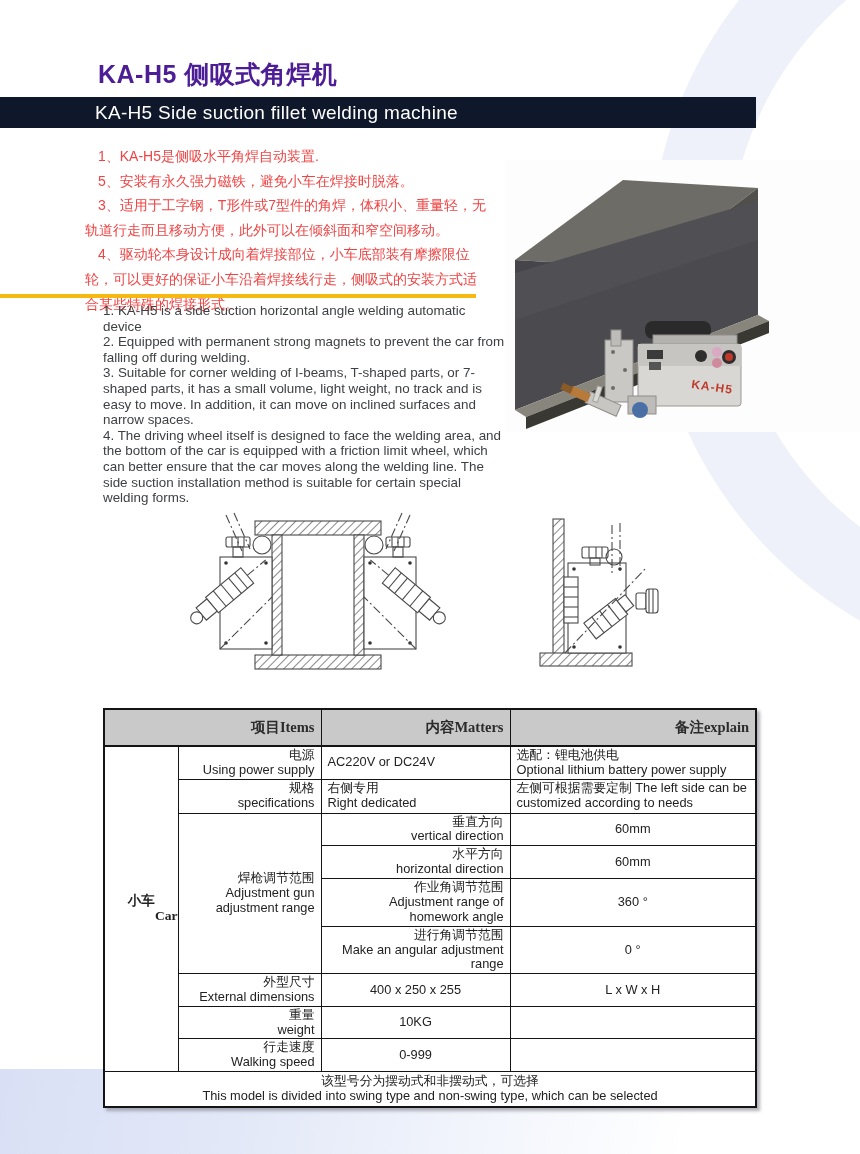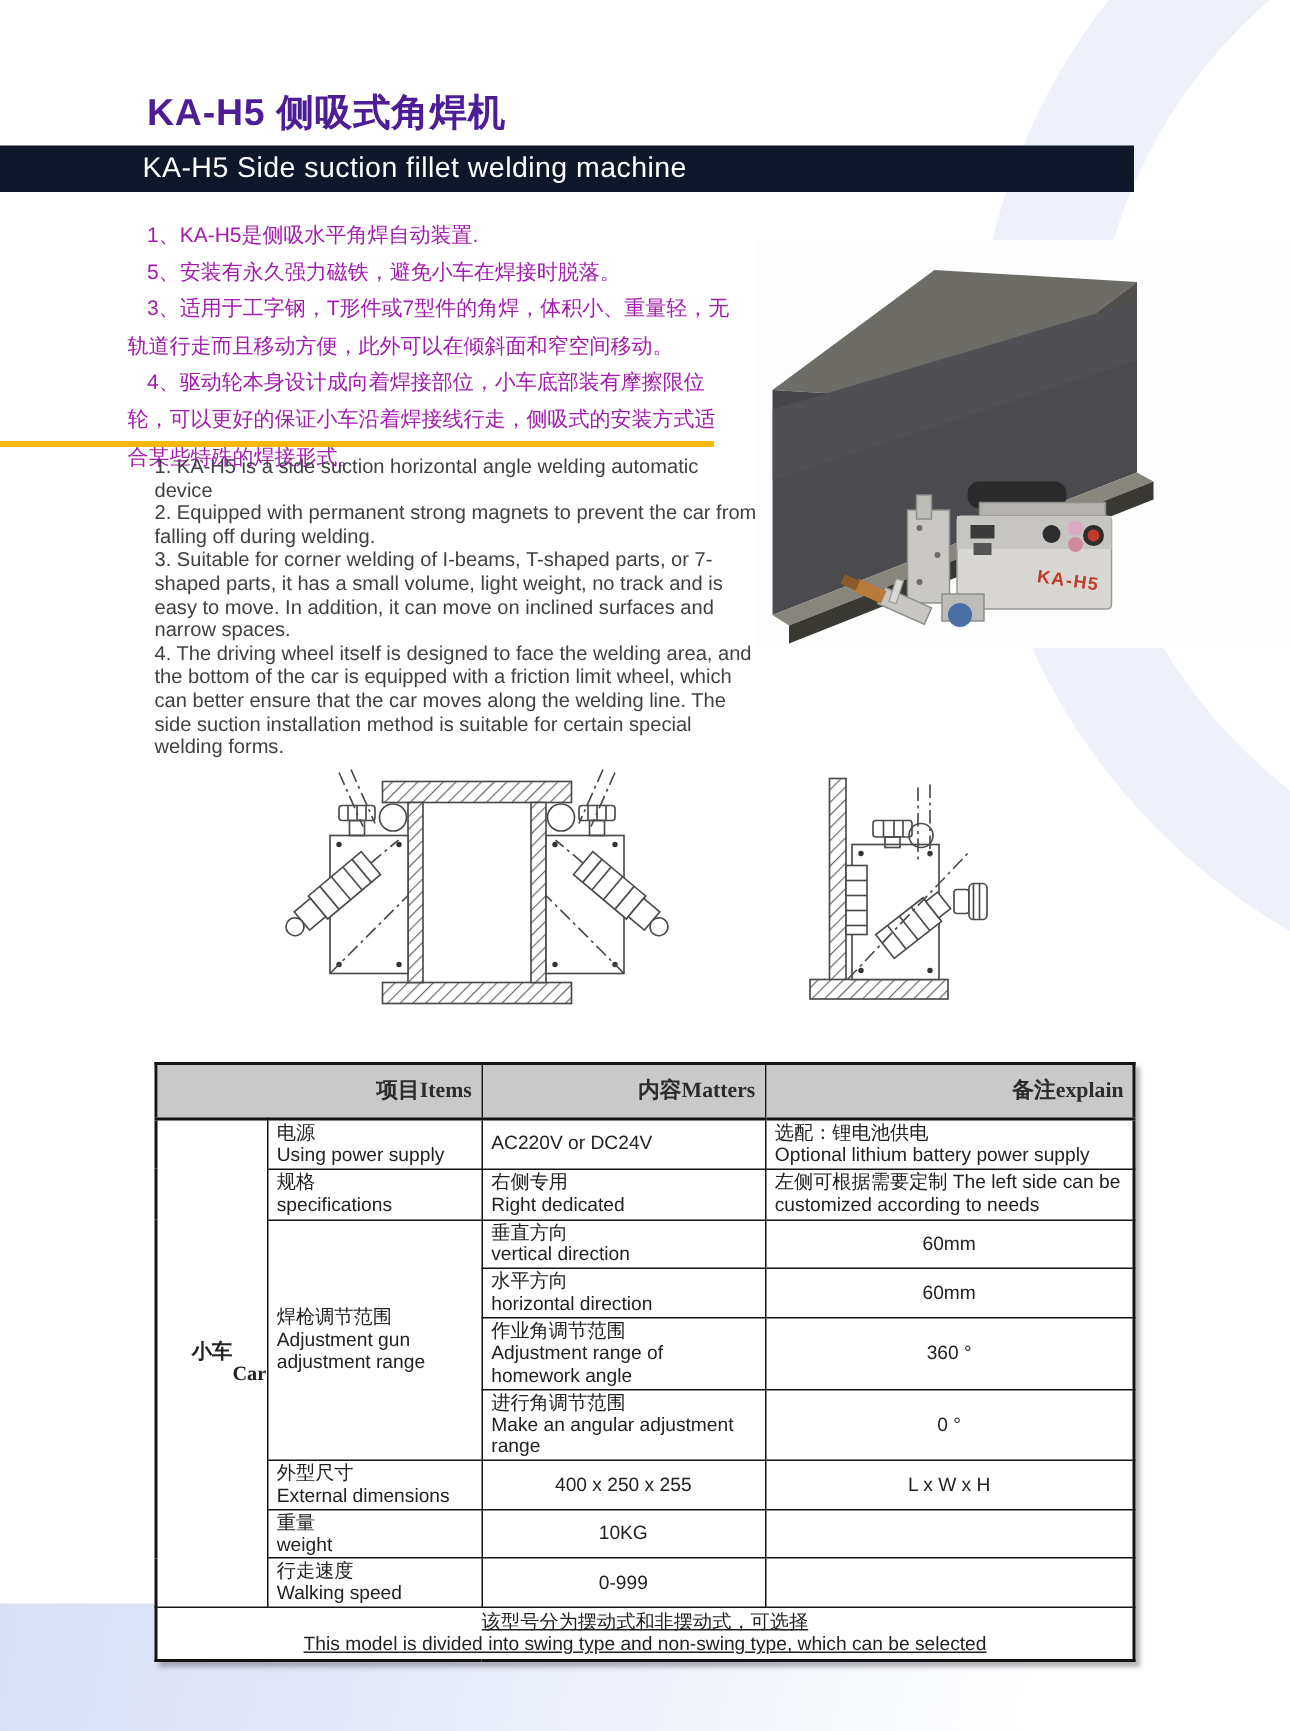--- a/index.html
+++ b/index.html
@@ -24,21 +24,21 @@
     position:absolute;left:98px;top:58px;margin:0;z-index:2;
     font-size:25px;font-weight:700;color:#4c1d95;letter-spacing:0.5px;
   }
   .banner{
     position:absolute;left:0;top:97px;width:756px;height:31px;z-index:2;
     background:#0f172a;display:flex;align-items:center;
   }
   .banner span{margin-left:95px;color:#ffffff;font-size:19px;letter-spacing:0.3px;}
   .zh-list{
     position:absolute;left:85px;top:144px;width:402px;z-index:2;
-    font-size:14px;line-height:24.6px;color:#a21caf;
+    font-size:14px;line-height:24.6px;color:#ef4444;
   }
   .zh-list p{margin:0;text-indent:13px;}
   .accent-line{
     position:absolute;left:0;top:294px;width:476px;height:4px;background:#f5b912;z-index:2;
   }
   .en-list{
     position:absolute;left:85px;top:303px;width:404px;z-index:2;
     font-size:13.4px;line-height:15.6px;color:#3e4144;margin-left:18px;
   }
   .en-list p{margin:0;}
@@ -53,27 +53,27 @@
   }
   .spec th,.spec td{border:1.5px solid #141414;padding:1px 6px;vertical-align:middle;overflow:hidden;}
   .spec{border:2.4px solid #141414;}
   .spec thead th{
     background:#c9c9c9;height:33px;font-size:14.5px;font-weight:700;color:#2c2c2c;
     border-bottom:2.4px solid #141414;text-align:right;
   }
   .he{font-family:"Liberation Serif","DejaVu Serif",serif;font-weight:700;}
   .group-cell{text-align:center;font-weight:700;font-size:13.5px;}
   .group-cell .he{display:block;margin-left:44px;}
-  .lab{text-align:left;}
+  .lab{text-align:right;}
   .lab span{display:block;}
   .val{text-align:center;}
   .left{text-align:left;}
   .left span{display:block;}
   .ftr{text-align:center;border-top:2.4px solid #141414;}
-  .ftr span{display:block;text-decoration:underline;}
+  .ftr span{display:block;}
   .h33{height:33px}.h34{height:34px}.h32{height:32px}.h31{height:31px}
   .h48{height:48px}.h44{height:44px}.h30{height:30px}.h29{height:29px}
   .h28{height:28px}.h36{height:36px}
 </style>
 </head>
 <body>
 
 <div id="page">
 
   <div class="decor-ring"></div>

